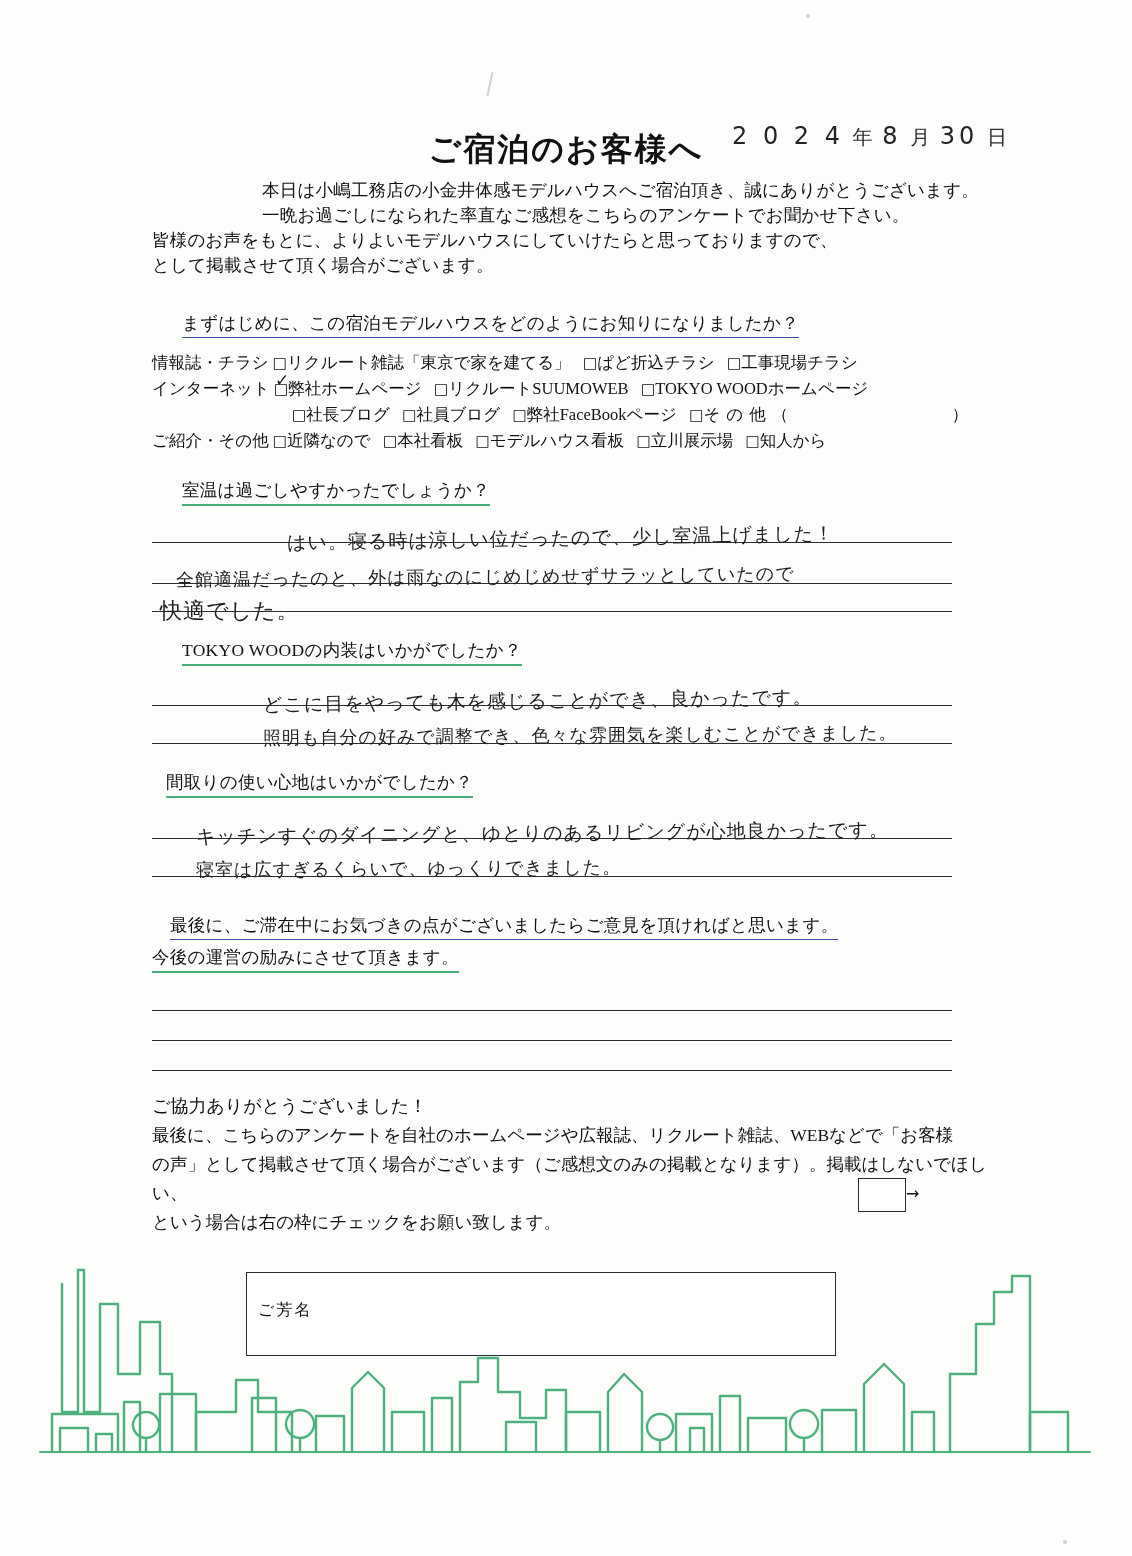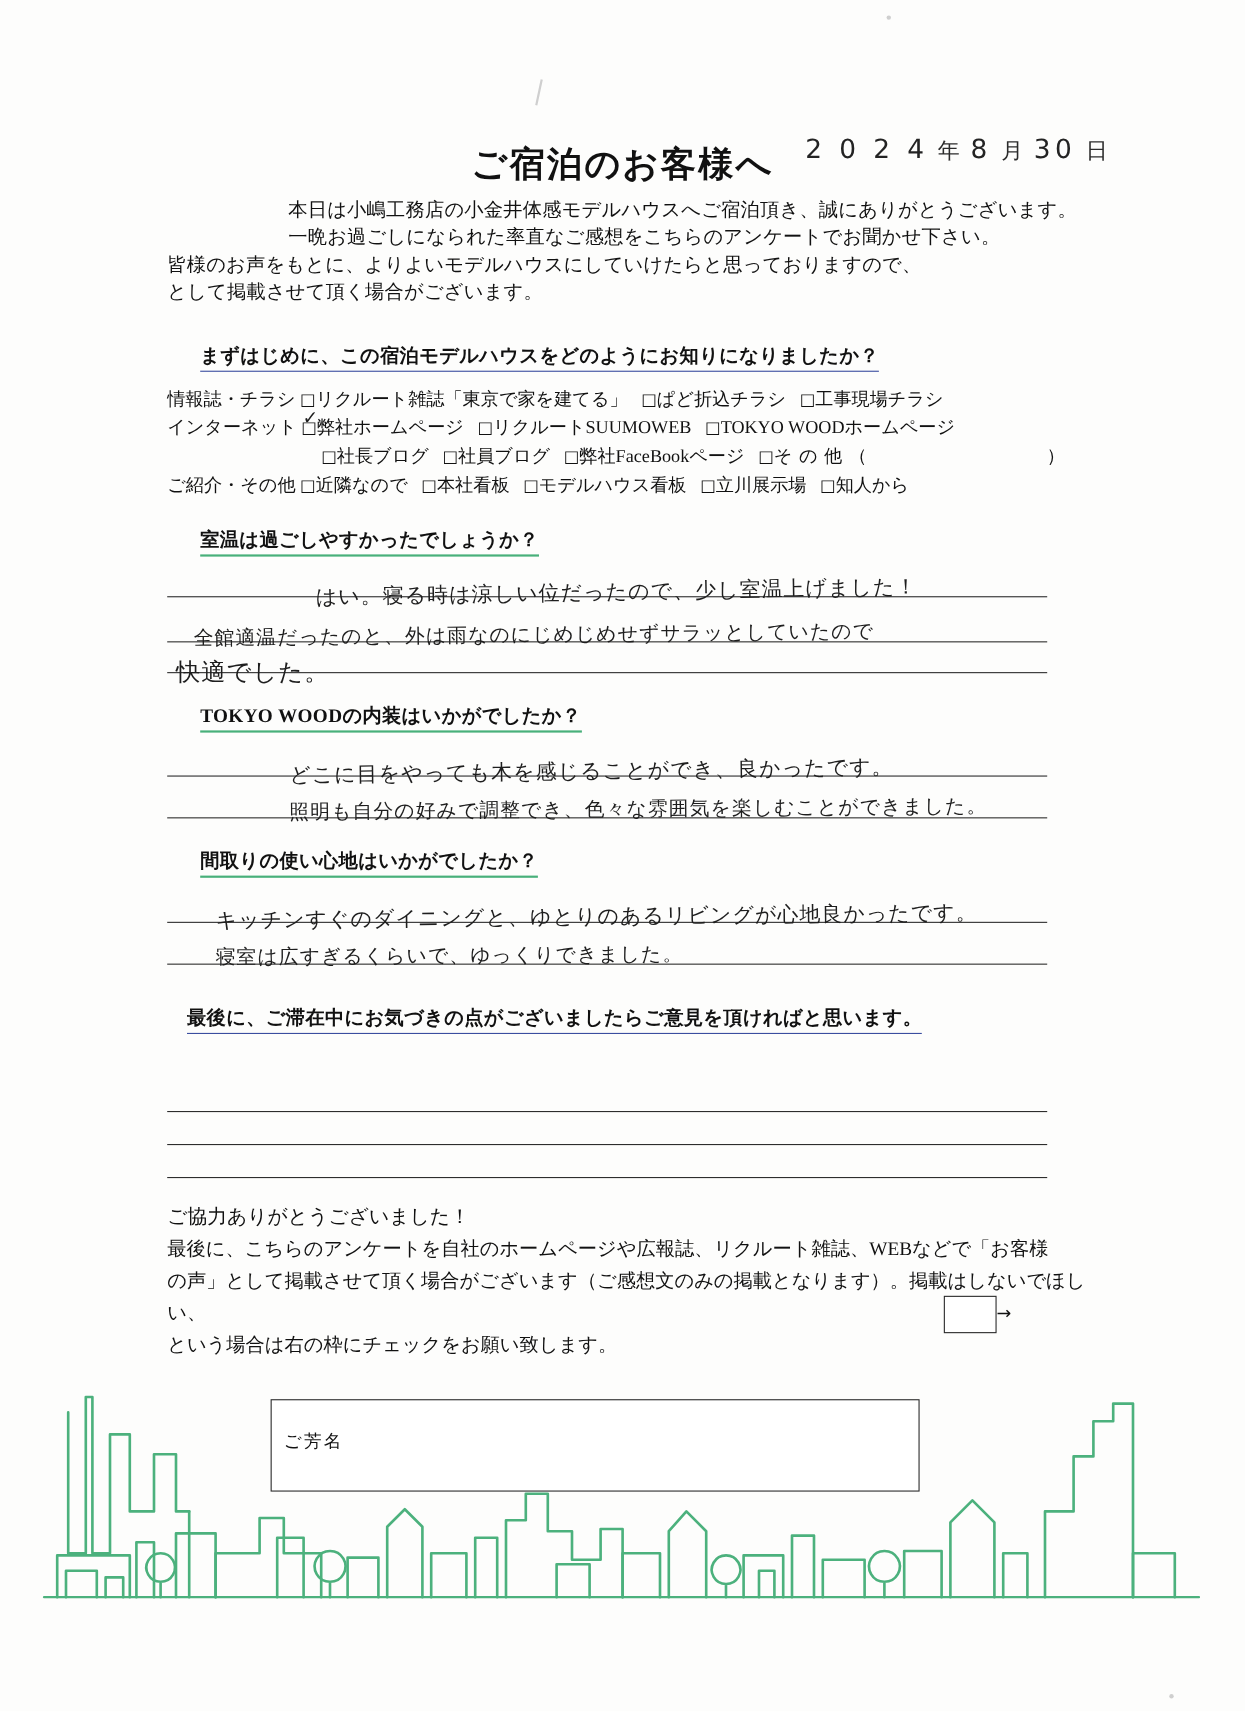--- a/index.html
+++ b/index.html
@@ -59,21 +59,20 @@
   .intro .l4 { margin-left: -110px; }
   .intro .l5 { margin-left: -110px; }
 
   
   .q {
     position: absolute;
     font-size: 17.5px;
     letter-spacing: .3px;
     white-space: nowrap;
     padding-bottom: 2px;
-    font-weight: bold;
   }
   .q.ul-blue { border-bottom: 1.6px solid #3b4ea0; }
   .q.ul-green { border-bottom: 2.2px solid #48b07a; }
 
   
   .choices {
     position: absolute;
     left: 152px;
     top: 350px;
     width: 830px;
@@ -241,27 +240,28 @@
   <div class="hwtext" style="left:287px;top:530px;transform:rotate(-1deg);">はい。寝る時は涼しい位だったので、少し室温上げました！</div>
   <div class="hwtext" style="left:176px;top:568px;transform:rotate(-0.6deg);font-size:18px;">全館適温だったのと、外は雨なのにじめじめせずサラッとしていたので</div>
   <div class="hwtext" style="left:160px;top:596px;font-size:22px;">快適でした。</div>
 
   <div class="q ul-green" style="left:182px;top:638px;">TOKYO WOODの内装はいかがでしたか？</div>
   <div class="rule" style="left:152px;top:705px;width:800px;"></div>
   <div class="rule" style="left:152px;top:743px;width:800px;"></div>
   <div class="hwtext" style="left:263px;top:692px;transform:rotate(-0.8deg);">どこに目をやっても木を感じることができ、良かったです。</div>
   <div class="hwtext" style="left:263px;top:726px;transform:rotate(-0.5deg);font-size:18px;">照明も自分の好みで調整でき、色々な雰囲気を楽しむことができました。</div>
 
-  <div class="q ul-green" style="left:182px;top:770px;">間取りの使い心地はいかがでしたか？</div>
+  <div class="q ul-green" style="left:166px;top:770px;">間取りの使い心地はいかがでしたか？</div>
   <div class="rule" style="left:152px;top:838px;width:800px;"></div>
   <div class="rule" style="left:152px;top:876px;width:800px;"></div>
   <div class="hwtext" style="left:196px;top:824px;transform:rotate(-0.6deg);">キッチンすぐのダイニングと、ゆとりのあるリビングが心地良かったです。</div>
   <div class="hwtext" style="left:196px;top:858px;transform:rotate(-0.4deg);font-size:18px;">寝室は広すぎるくらいで、ゆっくりできました。</div>
 
   <div class="q ul-blue" style="left:170px;top:913px;">最後に、ご滞在中にお気づきの点がございましたらご意見を頂ければと思います。</div>
+  <div class="q ul-green" style="left:152px;top:945px;">今後の運営の励みにさせて頂きます。</div>
   <div class="rule" style="left:152px;top:1010px;width:800px;"></div>
   <div class="rule" style="left:152px;top:1040px;width:800px;"></div>
   <div class="rule" style="left:152px;top:1070px;width:800px;"></div>
 
   <div class="closing">
     <div class="thanks">ご協力ありがとうございました！</div>
     <div>最後に、こちらのアンケートを自社のホームページや広報誌、リクルート雑誌、WEBなどで「お客様</div>
     <div>の声」として掲載させて頂く場合がございます（ご感想文のみの掲載となります）。掲載はしないでほしい、</div>
     <div>という場合は右の枠にチェックをお願い致します。</div>
   </div>

